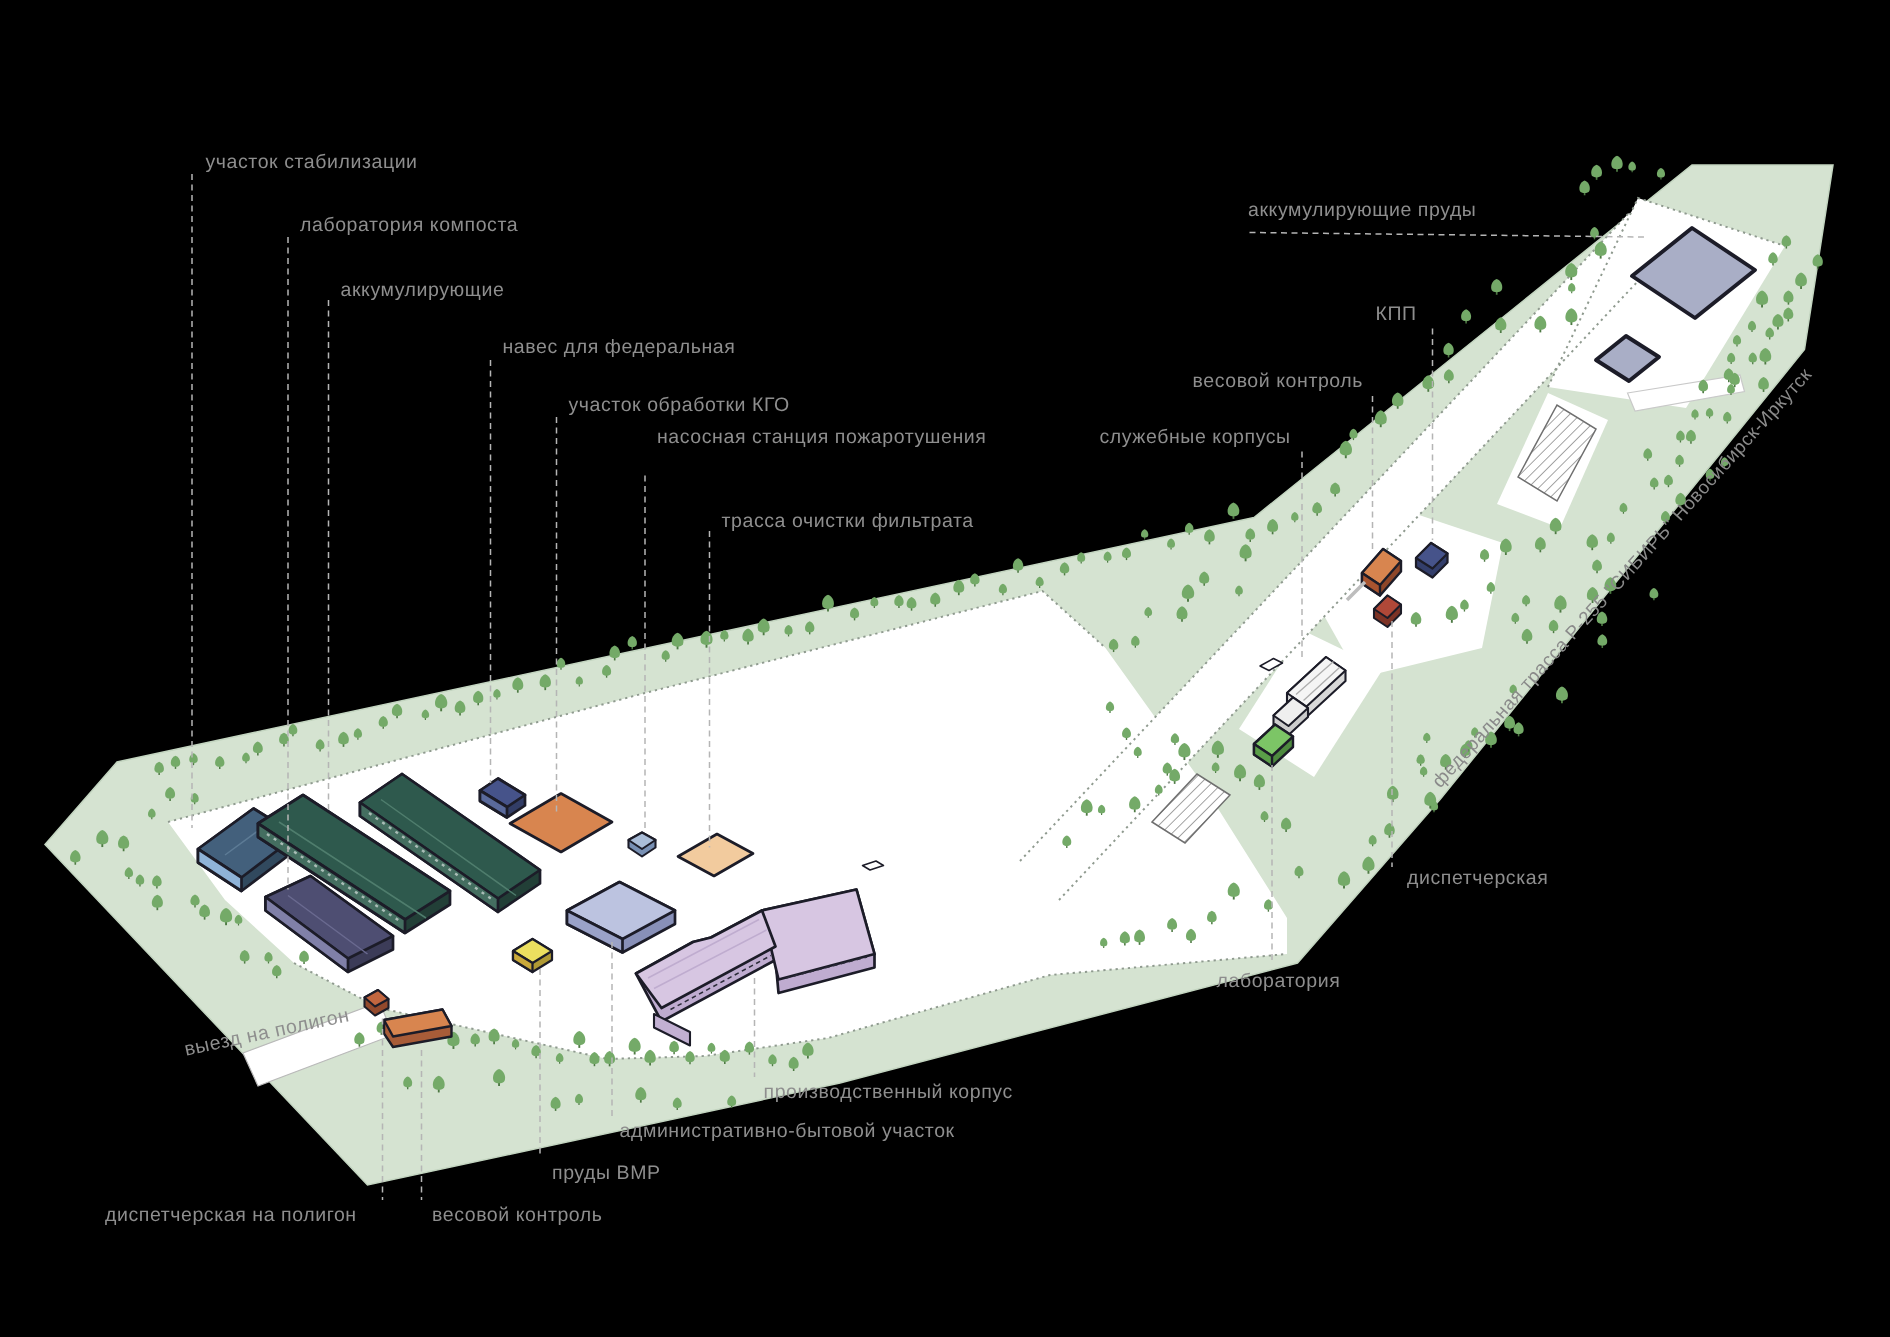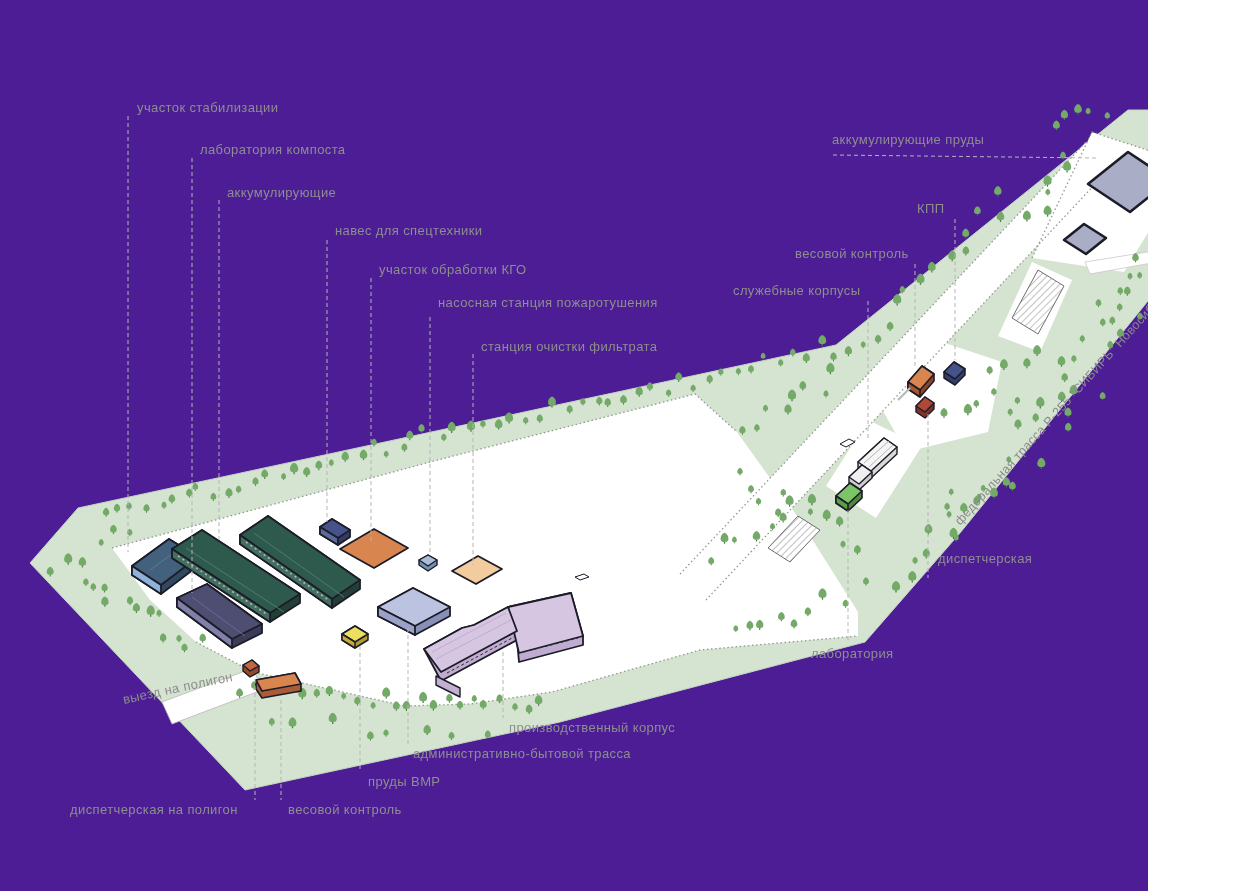--- a/index.html
+++ b/index.html
@@ -1,16 +1,16 @@
 <!DOCTYPE html>
 <html><head>
 <meta charset="utf-8">
 <style>
   html,body{margin:0;padding:0;background:#ffffff;}
-  #stage{position:relative;width:1148px;height:891px;background:#4c1d95;overflow:hidden;
+  #stage{position:relative;width:1260px;height:891px;background:#000000;overflow:hidden;
          font-family:"Liberation Sans","DejaVu Sans",sans-serif;}
   #plan-svg{position:absolute;left:0;top:0;}
   .lbl{position:absolute;white-space:nowrap;color:#8e8e8e;font-size:13px;letter-spacing:.03em;line-height:1;}
   .lbl-rot-exit{transform:rotate(-12deg);transform-origin:left center;}
   .lbl-rot-hwy{transform:rotate(-48deg);transform-origin:left bottom;font-size:12.5px;color:#8a8a8a;}
 </style>
 </head>
 <body>
 
 <div id="stage">
@@ -444,30 +444,30 @@
     <path d="M408,628 L408,744"></path>
     <path d="M360,646 L360,772"></path>
     <path d="M281,700 L281,800"></path>
     <path d="M255,679 L255,800"></path>
   </g>
 </svg>
 
   <div class="lbl" style="left:137px;top:101px">участок стабилизации</div>
   <div class="lbl" style="left:200px;top:143px">лаборатория компоста</div>
   <div class="lbl" style="left:227px;top:186px">аккумулирующие</div>
-  <div class="lbl" style="left:335px;top:224px">навес для спецтехники</div>
+  <div class="lbl" style="left:335px;top:224px">навес для федеральная</div>
   <div class="lbl" style="left:379px;top:263px">участок обработки КГО</div>
-  <div class="lbl" style="left:438px;top:296px">насосная станция пожаротушения</div>
-  <div class="lbl" style="left:481px;top:340px">станция очистки фильтрата</div>
+  <div class="lbl" style="left:438px;top:284px">насосная станция пожаротушения</div>
+  <div class="lbl" style="left:481px;top:340px">трасса очистки фильтрата</div>
   <div class="lbl" style="left:832px;top:133px">аккумулирующие пруды</div>
   <div class="lbl" style="left:917px;top:202px">КПП</div>
   <div class="lbl" style="left:795px;top:247px">весовой контроль</div>
   <div class="lbl" style="left:733px;top:284px">служебные корпусы</div>
   <div class="lbl lbl-rot-hwy" style="left:962px;top:515px">федеральная трасса Р-255 "СИБИРЬ" Новосибирск-Иркутск</div>
-  <div class="lbl" style="left:938px;top:552px">диспетчерская</div>
+  <div class="lbl" style="left:938px;top:578px">диспетчерская</div>
   <div class="lbl" style="left:811px;top:647px">лаборатория</div>
   <div class="lbl" style="left:509px;top:721px">производственный корпус</div>
-  <div class="lbl" style="left:413px;top:747px">административно-бытовой трасса</div>
+  <div class="lbl" style="left:413px;top:747px">административно-бытовой участок</div>
   <div class="lbl" style="left:368px;top:775px">пруды ВМР</div>
   <div class="lbl" style="left:288px;top:803px">весовой контроль</div>
   <div class="lbl" style="left:70px;top:803px">диспетчерская на полигон</div>
   <div class="lbl lbl-rot-exit" style="left:123px;top:693px">выезд на полигон</div>
 </div>
 
 </body></html>

